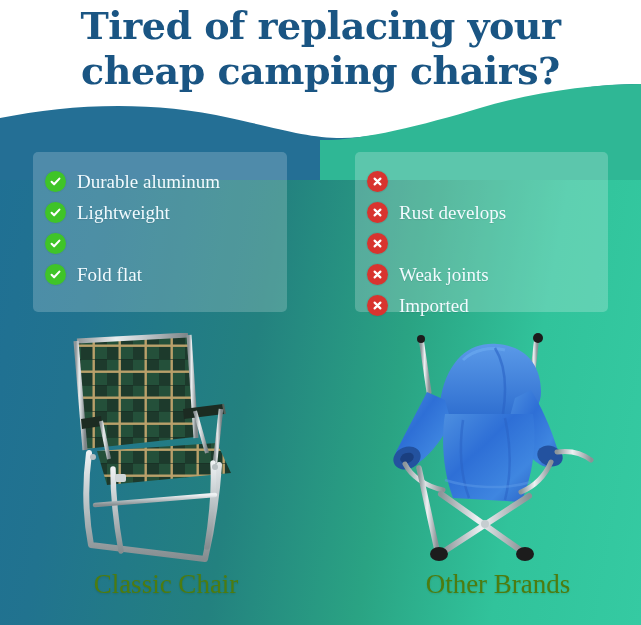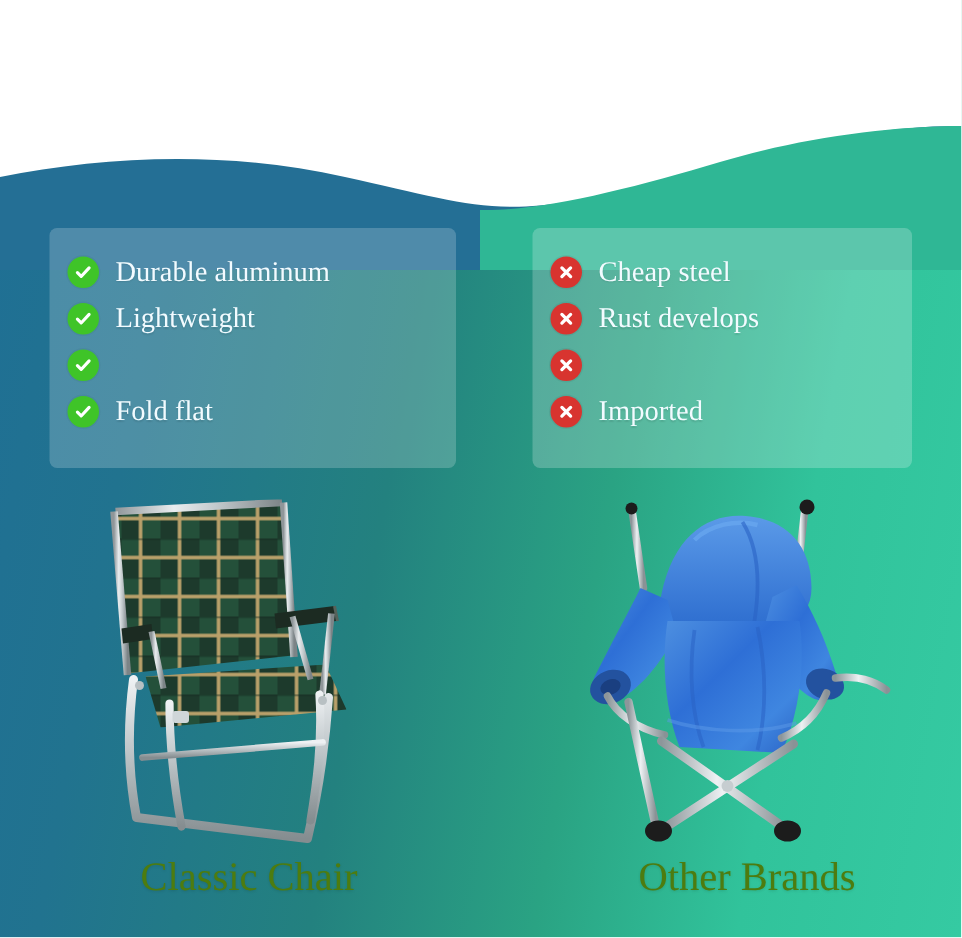--- a/index.html
+++ b/index.html
@@ -26,21 +26,20 @@
     color:#1a5583;
   }
   .headline .l2{display:block;}
   
   .panel{
     position:absolute;top:152px;height:160px;border-radius:5px;
   }
   .panel-left{
     left:33px;width:254px;
     background:rgba(255,255,255,0.20);
-    padding-left:17px;
   }
   .panel-right{
     left:355px;width:253px;
     background:rgba(255,255,255,0.22);
   }
   .feature-list{
     position:absolute;top:14px;left:12px;right:10px;
     margin:0;padding:0;list-style:none;
   }
   .feature-item{
@@ -87,20 +86,24 @@
 
   <svg class="wave-svg" viewBox="0 0 641 180" preserveAspectRatio="none">
     <rect x="0" y="0" width="641" height="180" fill="#ffffff"></rect>
     <path d="M0,118 C70,104 150,100 230,118 C290,131 318,141 360,137
              C430,130 500,104 560,92 C590,86 616,84 641,84
              L641,180 L0,180 Z" fill="#246f95"></path>
     <path d="M320,140 C360,141 420,126 480,108 C530,93 590,84 641,84
              L641,180 L320,180 Z" fill="#2fb795"></path>
   </svg>
 
+  <div class="headline">
+    <span class="l1">Tired of replacing your</span>
+    <span class="l2">cheap camping chairs?</span>
+  </div>
 
   <div class="panel panel-left">
     <ul class="feature-list">
       <li class="feature-item">
         <span class="badge badge-ok">
           <svg width="13" height="13" viewBox="0 0 13 13">
               <path d="M2.6 6.8 L5.1 9.3 L10.4 3.6" stroke="#ffffff" stroke-width="2.1" fill="none" stroke-linecap="round" stroke-linejoin="round"></path>
             </svg>
         </span>
         <span class="feature-text">Durable aluminum</span>
@@ -132,36 +135,43 @@
   </div>
 
   <div class="panel panel-right">
     <ul class="feature-list">
       <li class="feature-item">
         <span class="badge badge-no">
           <svg width="13" height="13" viewBox="0 0 13 13">
               <path d="M3.6 3.6 L9.4 9.4 M9.4 3.6 L3.6 9.4" stroke="#ffffff" stroke-width="2.2" stroke-linecap="round"></path>
             </svg>
         </span>
-        <span class="feature-text">Cheap steel</span>
       </li>
       <li class="feature-item">
         <span class="badge badge-no">
           <svg width="13" height="13" viewBox="0 0 13 13">
               <path d="M3.6 3.6 L9.4 9.4 M9.4 3.6 L3.6 9.4" stroke="#ffffff" stroke-width="2.2" stroke-linecap="round"></path>
             </svg>
         </span>
         <span class="feature-text">Rust develops</span>
       </li>
       <li class="feature-item">
         <span class="badge badge-no">
           <svg width="13" height="13" viewBox="0 0 13 13">
               <path d="M3.6 3.6 L9.4 9.4 M9.4 3.6 L3.6 9.4" stroke="#ffffff" stroke-width="2.2" stroke-linecap="round"></path>
             </svg>
         </span>
+      </li>
+      <li class="feature-item">
+        <span class="badge badge-no">
+          <svg width="13" height="13" viewBox="0 0 13 13">
+              <path d="M3.6 3.6 L9.4 9.4 M9.4 3.6 L3.6 9.4" stroke="#ffffff" stroke-width="2.2" stroke-linecap="round"></path>
+            </svg>
+        </span>
+        <span class="feature-text">Weak joints</span>
       </li>
       <li class="feature-item">
         <span class="badge badge-no">
           <svg width="13" height="13" viewBox="0 0 13 13">
               <path d="M3.6 3.6 L9.4 9.4 M9.4 3.6 L3.6 9.4" stroke="#ffffff" stroke-width="2.2" stroke-linecap="round"></path>
             </svg>
         </span>
         <span class="feature-text">Imported</span>
       </li>
     </ul>

